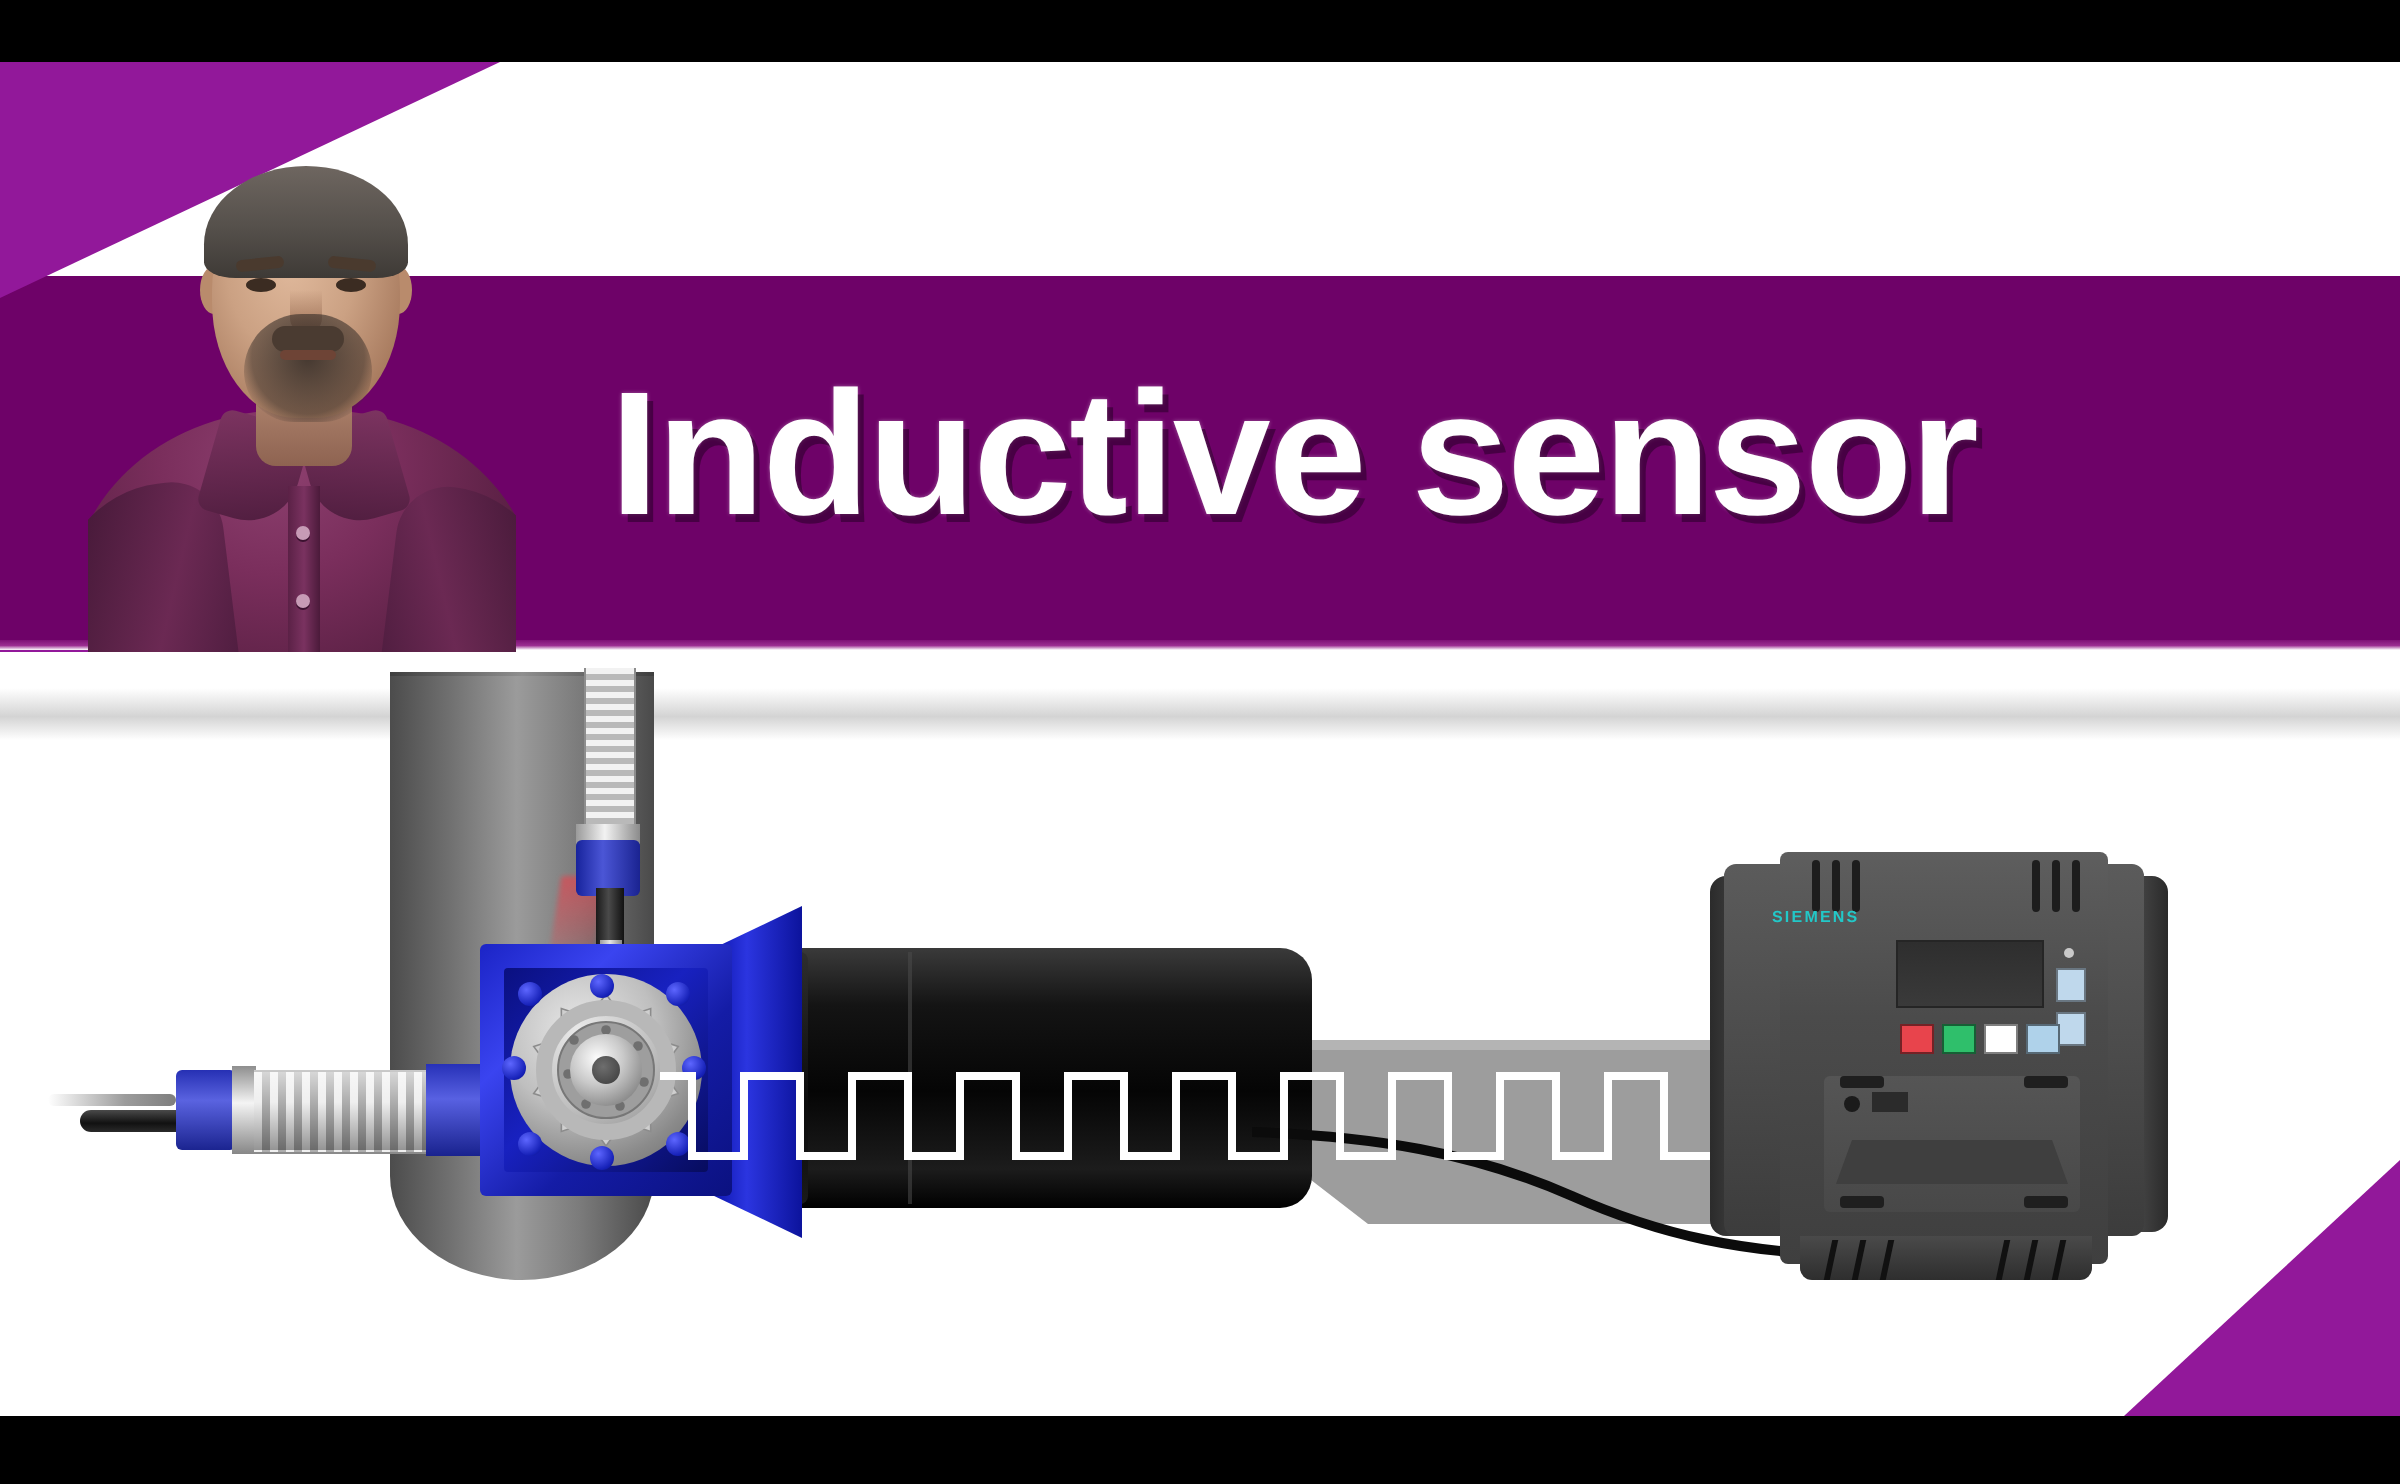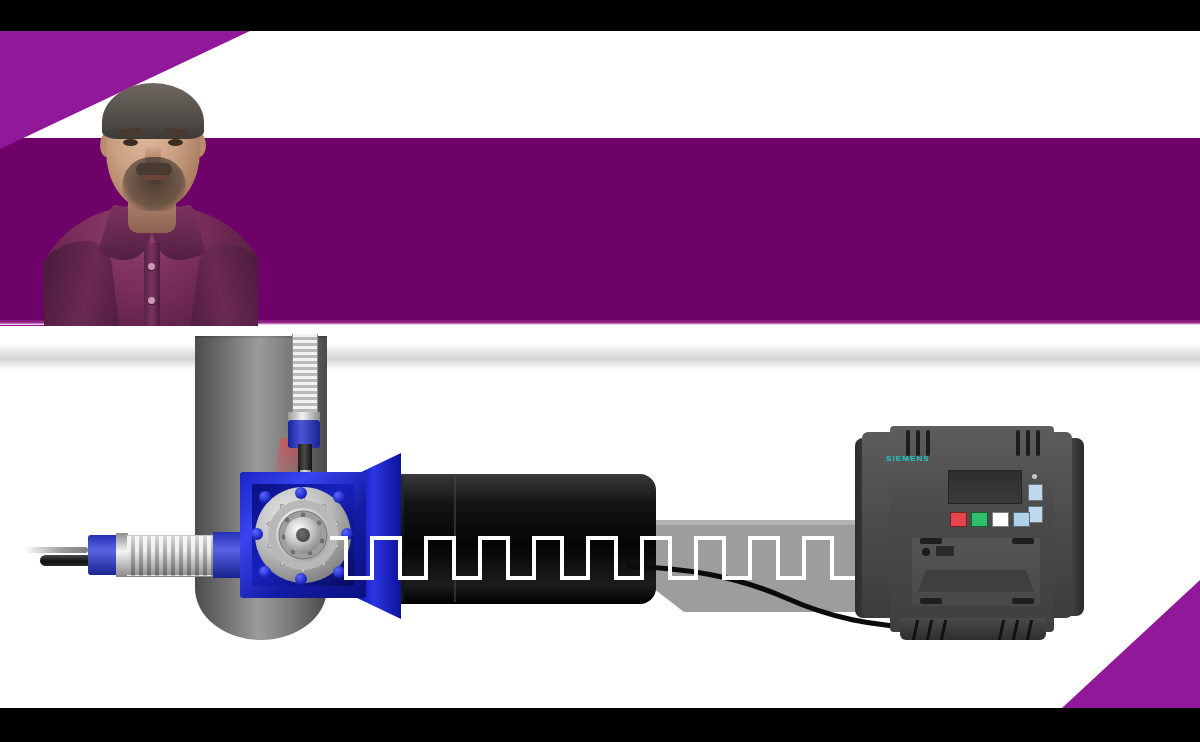--- a/index.html
+++ b/index.html
@@ -343,20 +343,21 @@
       <div class="p-brow-l"></div>
       <div class="p-brow-r"></div>
       <div class="p-eye-l"></div>
       <div class="p-eye-r"></div>
       <div class="p-nose"></div>
       <div class="p-beard"></div>
       <div class="p-stache"></div>
       <div class="p-mouth"></div>
     </div>
 
+    <div class="title">Inductive sensor</div>
   </div>
 
   <div id="stage">
 
     <div class="floor-shade"></div>
 
     <div class="conduit"></div>
     <div class="conduit-top"></div>
 
     <div class="housing-top"></div>

